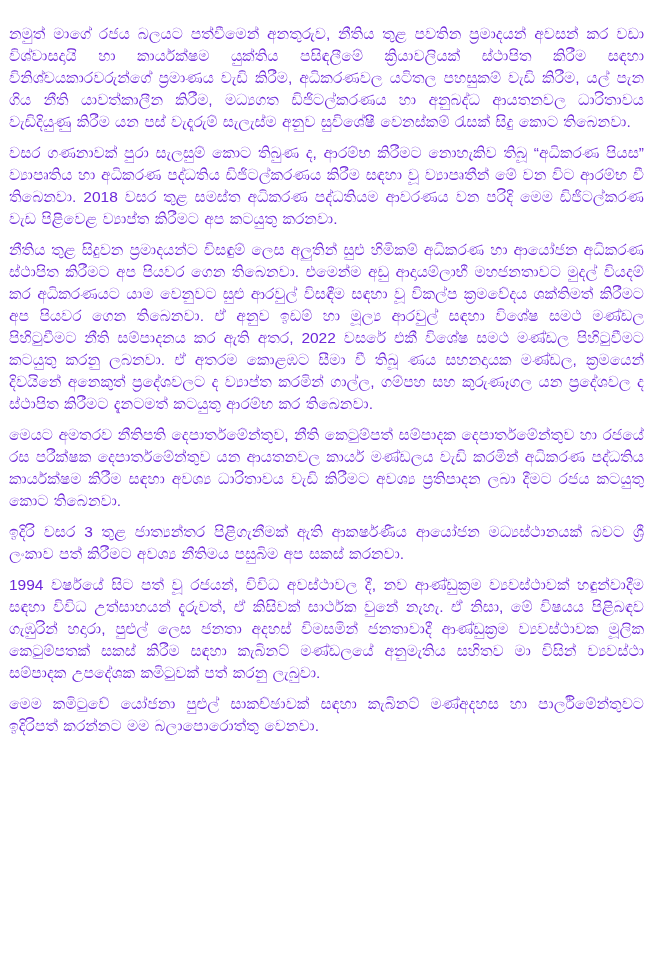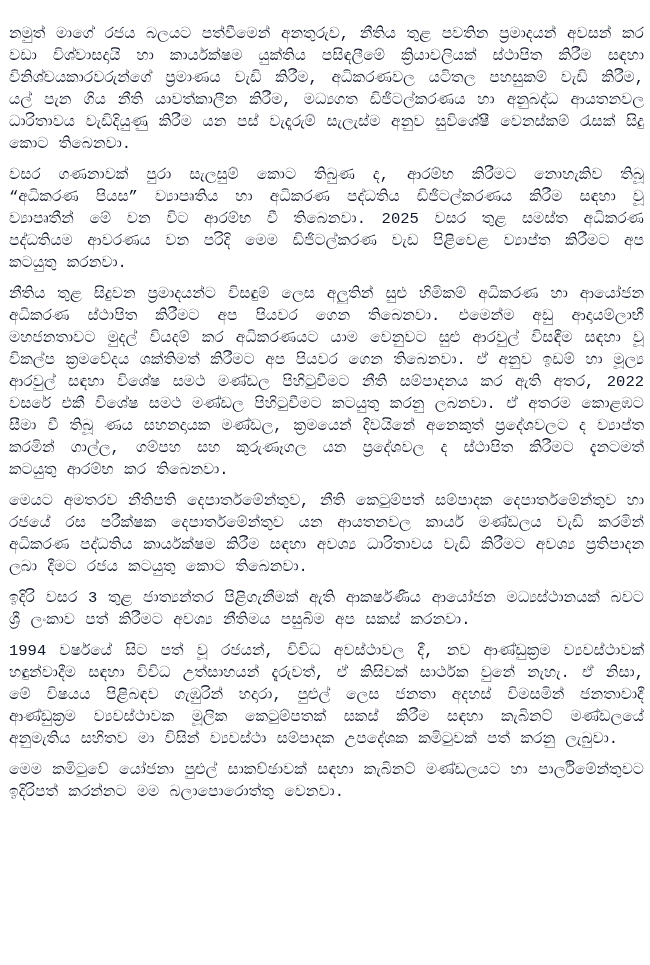--- a/index.html
+++ b/index.html
@@ -11,40 +11,40 @@
     width: 650px;
     height: 965px;
     overflow: hidden;
   }
   .page {
     box-sizing: border-box;
     width: 650px;
     height: 965px;
     padding: 23px 6px 10px 9px;
     background: #ffffff;
-    color: #0f172a;
-    font-family: Liberation Mono, monospace;
+    color: #6d28d9;
+    font-family: Liberation Sans, sans-serif;
     font-size: 15.5px;
     line-height: 22px;
     text-align: justify;
     text-justify: inter-word;
     -webkit-font-smoothing: antialiased;
   }
   .page p.para {
     margin: 0 0 9px 0;
     word-spacing: 1px;
   }
   .page p.para:last-child {
     margin-bottom: 0;
   }
 </style>
 </head>
 <body>
 
 <div class="page">
   <p class="para">නමුත් මාගේ රජය බලයට පත්වීමෙන් අනතුරුව, නීතිය තුළ පවතින ප්‍රමාදයන් අවසන් කර වඩා විශ්වාසදායි හා කාර්යක්ෂම යුක්තිය පසිඳලීමේ ක්‍රියාවලියක් ස්ථාපිත කිරීම සඳහා විනිශ්චයකාරවරුන්ගේ ප්‍රමාණය වැඩි කිරීම, අධිකරණවල යටිතල පහසුකම් වැඩි කිරීම, යල් පැන ගිය නීති යාවත්කාලීන කිරීම, මධ්‍යගත ඩිජිටල්කරණය හා අනුබද්ධ ආයතනවල ධාරිතාවය වැඩිදියුණු කිරීම යන පස් වැදෑරුම් සැලැස්ම අනුව සුවිශේෂී වෙනස්කම් රැසක් සිදු කොට තිබෙනවා.</p>
-  <p class="para">වසර ගණනාවක් පුරා සැලසුම් කොට තිබුණ ද, ආරම්භ කිරීමට නොහැකිව තිබූ “අධිකරණ පියස” ව්‍යාපෘතිය හා අධිකරණ පද්ධතිය ඩිජිටල්කරණය කිරීම සඳහා වූ ව්‍යාපෘතීන් මේ වන විට ආරම්භ වී තිබෙනවා. 2025 වසර තුළ සමස්ත අධිකරණ පද්ධතියම ආවරණය වන පරිදි මෙම ඩිජිටල්කරණ වැඩ පිළිවෙළ ව්‍යාප්ත කිරීමට අප කටයුතු කරනවා.</p>
+  <p class="para">වසර ගණනාවක් පුරා සැලසුම් කොට තිබුණ ද, ආරම්භ කිරීමට නොහැකිව තිබූ “අධිකරණ පියස” ව්‍යාපෘතිය හා අධිකරණ පද්ධතිය ඩිජිටල්කරණය කිරීම සඳහා වූ ව්‍යාපෘතීන් මේ වන විට ආරම්භ වී තිබෙනවා. 2018 වසර තුළ සමස්ත අධිකරණ පද්ධතියම ආවරණය වන පරිදි මෙම ඩිජිටල්කරණ වැඩ පිළිවෙළ ව්‍යාප්ත කිරීමට අප කටයුතු කරනවා.</p>
   <p class="para">නීතිය තුළ සිදුවන ප්‍රමාදයන්ට විසඳුම් ලෙස අලුතින් සුළු හිමිකම් අධිකරණ හා ආයෝජන අධිකරණ ස්ථාපිත කිරීමට අප පියවර ගෙන තිබෙනවා. එමෙන්ම අඩු ආදායම්ලාභී මහජනතාවට මුදල් වියදම් කර අධිකරණයට යාම වෙනුවට සුළු ආරවුල් විසඳීම සඳහා වූ විකල්ප ක්‍රමවේදය ශක්තිමත් කිරීමට අප පියවර ගෙන තිබෙනවා. ඒ අනුව ඉඩම් හා මූල්‍ය ආරවුල් සඳහා විශේෂ සමථ මණ්ඩල පිහිටුවීමට නීති සම්පාදනය කර ඇති අතර, 2022 වසරේ එකී විශේෂ සමථ මණ්ඩල පිහිටුවීමට කටයුතු කරනු ලබනවා. ඒ අතරම කොළඹට සීමා වී තිබූ ණය සහනදායක මණ්ඩල, ක්‍රමයෙන් දිවයිනේ අනෙකුත් ප්‍රදේශවලට ද ව්‍යාප්ත කරමින් ගාල්ල, ගම්පහ සහ කුරුණෑගල යන ප්‍රදේශවල ද ස්ථාපිත කිරීමට දැනටමත් කටයුතු ආරම්භ කර තිබෙනවා.</p>
   <p class="para">මෙයට අමතරව නීතිපති දෙපාර්තමේන්තුව, නීති කෙටුම්පත් සම්පාදක දෙපාර්තමේන්තුව හා රජයේ රස පරීක්ෂක දෙපාර්තමේන්තුව යන ආයතනවල කාර්ය මණ්ඩලය වැඩි කරමින් අධිකරණ පද්ධතිය කාර්යක්ෂම කිරීම සඳහා අවශ්‍ය ධාරිතාවය වැඩි කිරීමට අවශ්‍ය ප්‍රතිපාදන ලබා දීමට රජය කටයුතු කොට තිබෙනවා.</p>
   <p class="para">ඉදිරි වසර 3 තුළ ජාත්‍යන්තර පිළිගැනීමක් ඇති ආකර්ෂණීය ආයෝජන මධ්‍යස්ථානයක් බවට ශ්‍රී ලංකාව පත් කිරීමට අවශ්‍ය නීතිමය පසුබිම අප සකස් කරනවා.</p>
   <p class="para">1994 වර්ෂයේ සිට පත් වූ රජයන්, විවිධ අවස්ථාවල දී, නව ආණ්ඩුක්‍රම ව්‍යවස්ථාවක් හඳුන්වාදීම සඳහා විවිධ උත්සාහයන් දැරුවත්, ඒ කිසිවක් සාර්ථක වුනේ නැහැ. ඒ නිසා, මේ විෂයය පිළිබඳව ගැඹුරින් හදාරා, පුළුල් ලෙස ජනතා අදහස් විමසමින් ජනතාවාදී ආණ්ඩුක්‍රම ව්‍යවස්ථාවක මූලික කෙටුම්පතක් සකස් කිරීම සඳහා කැබිනට් මණ්ඩලයේ අනුමැතිය සහිතව මා විසින් ව්‍යවස්ථා සම්පාදක උපදේශක කමිටුවක් පත් කරනු ලැබුවා.</p>
-  <p class="para">මෙම කමිටුවේ යෝජනා පුළුල් සාකච්ඡාවක් සඳහා කැබිනට් මණ්ඩලයට හා පාර්ලිමේන්තුවට ඉදිරිපත් කරන්නට මම බලාපොරොත්තු වෙනවා.</p>
+  <p class="para">මෙම කමිටුවේ යෝජනා පුළුල් සාකච්ඡාවක් සඳහා කැබිනට් මණ්අදහස හා පාර්ලිමේන්තුවට ඉදිරිපත් කරන්නට මම බලාපොරොත්තු වෙනවා.</p>
 </div>
 
 </body></html>

